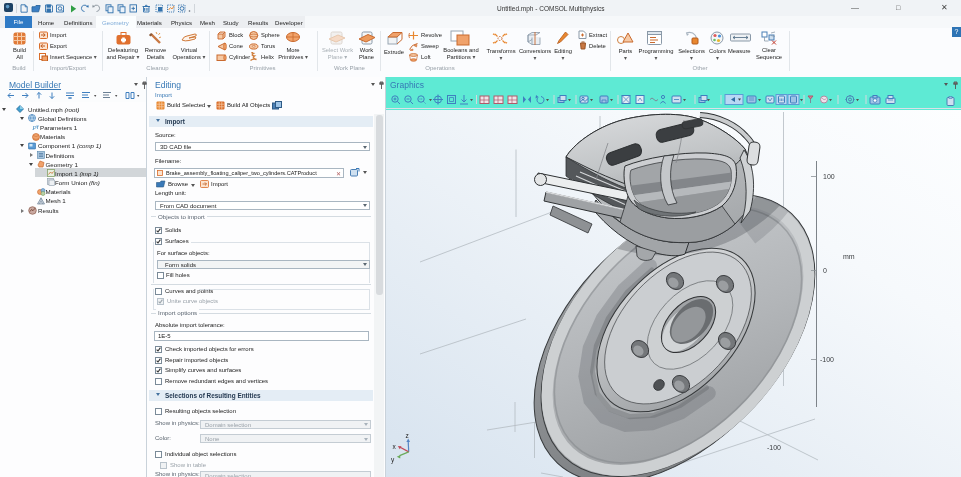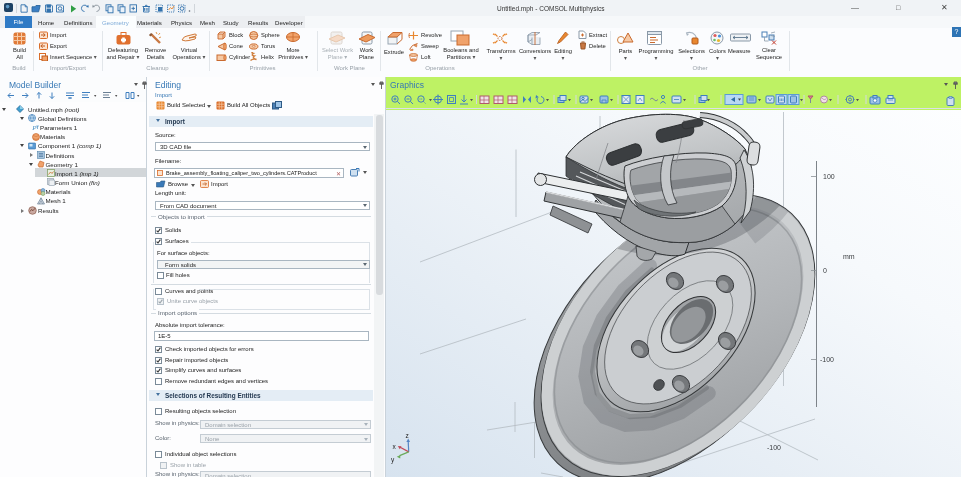--- a/index.html
+++ b/index.html
@@ -13,21 +13,21 @@
 #seltab{left:96px;top:0;width:40px;height:12px;background:#fbfdfe;}
 #ribbon{left:0;top:28px;width:961px;height:49px;background:#fbfcfe;border-bottom:1px solid #d9e2ea;}
 .vsep{width:1px;background:#e2e6ea;top:3px;height:40px;}
 .glabel{font-size:6px;color:#98a0a8;top:37px;text-align:center;}
 .b2{font-size:5.8px;color:#1d1d1d;text-align:center;line-height:6.6px;}
 .b1{font-size:5.8px;color:#1d1d1d;}
 .gray{color:#a9b0b6;}
 #main{left:0;top:77px;width:961px;height:400px;}
 #mb{left:0;top:0;width:146px;height:400px;background:#fbfcfd;border-right:1px solid #c9d2da;}
 #settings{left:147px;top:0;width:238px;height:400px;background:#fdfdfe;border-right:1px solid #c9d2da;}
-#graphics{left:386px;top:0;width:575px;height:400px;background:#bef264;}
+#graphics{left:386px;top:0;width:575px;height:400px;background:#5eead4;}
 .phead{font-size:8.5px;color:#3778b5;}
 .small{font-size:6px;color:#1c1c1c;}
 .blue{color:#3778b5;}
 .combo{background:#fff;border:1px solid #a9b6c1;height:7px;}
 .combo .ct{position:absolute;left:4px;top:1px;font-size:6px;color:#1d1d1d;white-space:nowrap;}
 .car{position:absolute;right:2px;top:2.5px;width:0;height:0;border-left:2.5px solid transparent;border-right:2.5px solid transparent;border-top:3px solid #5a6670;}
 .dis{background:#f0f2f4;border-color:#c4ccd3;}
 .dis .ct{color:#9aa2a9;}
 .sect{left:2px;width:224px;height:11px;background:#e4edf5;}
 .sect .st{position:absolute;left:16px;top:2px;font-size:6.4px;font-weight:bold;color:#253a52;}
@@ -290,21 +290,21 @@
       <rect x="1" y="1" width="5" height="5" fill="#fff" stroke="#4a7fb5"></rect>
       <rect x="8" y="4" width="5" height="5" fill="#cfe0f0" stroke="#4a7fb5"></rect>
       <path d="M3.5,6 v4 h4 M10,2 l4,-1 m-4,3.5 l4,1" stroke="#8a99a8" fill="none" stroke-width="0.8"></path>
       <path d="M11,9.5 l4,4 m0,-4 l-4,4" stroke="#c0392b" stroke-width="1"></path>
     </svg>
   <div class="abs b2" style="left:752px;top:19px;width:34px;">Clear<br>Sequence</div>
 </div>
 
 <div class="abs" id="main">
   <div class="abs" id="mb">
-    <div class="abs phead" style="left:9px;top:3px;">Model Builder</div>
+    <div class="abs phead" style="left:9px;top:3px;text-decoration:underline;">Model Builder</div>
     <div class="abs" style="left:134px;top:6px;width:0;height:0;border-left:2.8px solid transparent;border-right:2.8px solid transparent;border-top:3.4px solid #555;"></div>
     <svg class="abs" style="left:141px;top:4px" width="7" height="9">
         <path d="M1,3 h5 M3.5,3 v5 M2,1 h3 v2 h-3 z" stroke="#555" fill="#888" stroke-width="0.9"></path>
       </svg>
 
     <svg class="abs" style="left:6px;top:14px" width="140" height="10">
       <g stroke="#3f7fbf" fill="none" stroke-width="1">
         <path d="M8,4.5 h-6 m2.5,-2.5 l-2.5,2.5 l2.5,2.5"></path>
         <path d="M16,4.5 h6 m-2.5,-2.5 l2.5,2.5 l-2.5,2.5"></path>
         <path d="M33,7.5 v-6 m-2.2,2.2 l2.2,-2.2 l2.2,2.2"></path>

